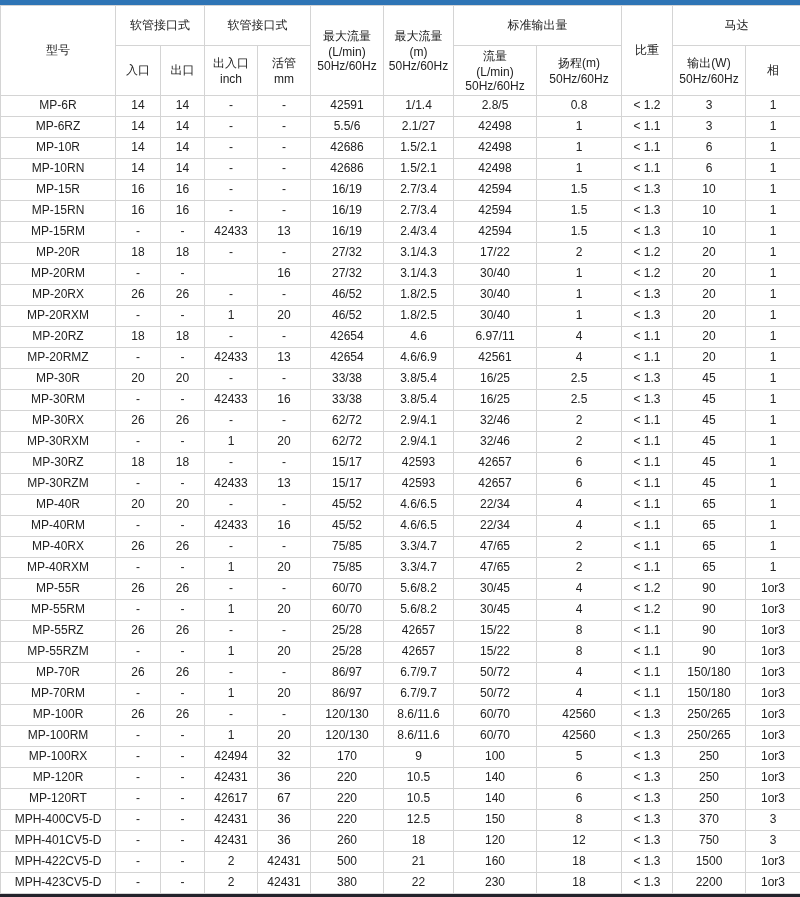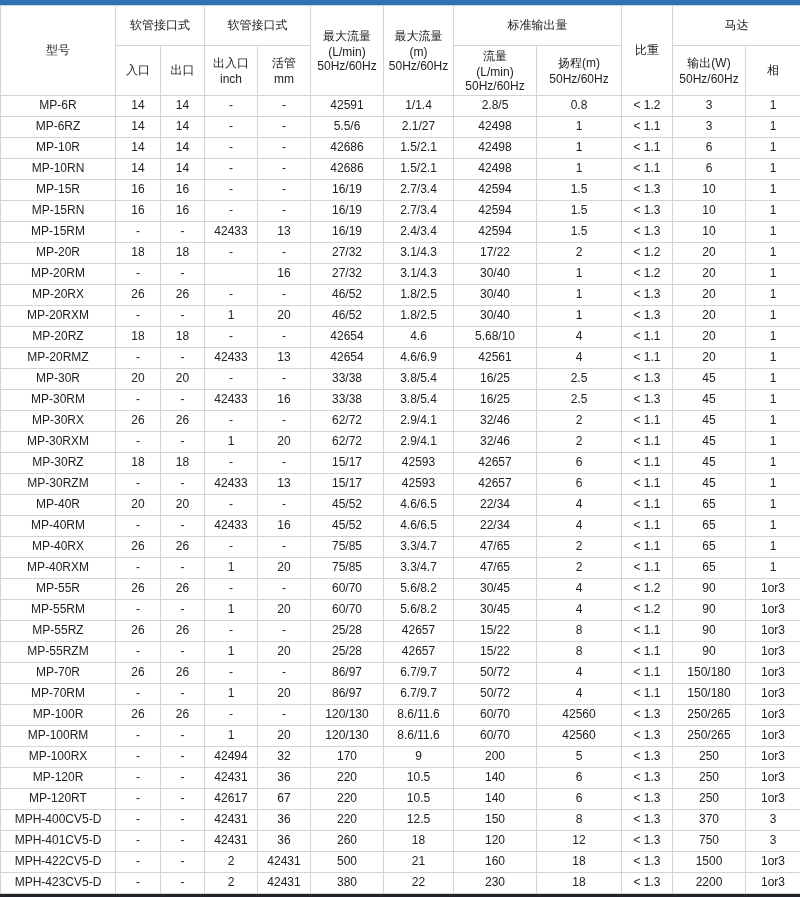--- a/index.html
+++ b/index.html
@@ -251,21 +251,21 @@
         <td>1</td>
       </tr>
       <tr>
         <td>MP-20RZ</td>
         <td>18</td>
         <td>18</td>
         <td>-</td>
         <td>-</td>
         <td>42654</td>
         <td>4.6</td>
-        <td>5.68/10</td>
+        <td>6.97/11</td>
         <td>4</td>
         <td>&lt; 1.1</td>
         <td>20</td>
         <td>1</td>
       </tr>
       <tr>
         <td>MP-20RMZ</td>
         <td>-</td>
         <td>-</td>
         <td>42433</td>
@@ -531,21 +531,21 @@
         <td>1or3</td>
       </tr>
       <tr>
         <td>MP-100RX</td>
         <td>-</td>
         <td>-</td>
         <td>42494</td>
         <td>32</td>
         <td>170</td>
         <td>9</td>
-        <td>200</td>
+        <td>100</td>
         <td>5</td>
         <td>&lt; 1.3</td>
         <td>250</td>
         <td>1or3</td>
       </tr>
       <tr>
         <td>MP-120R</td>
         <td>-</td>
         <td>-</td>
         <td>42431</td>

